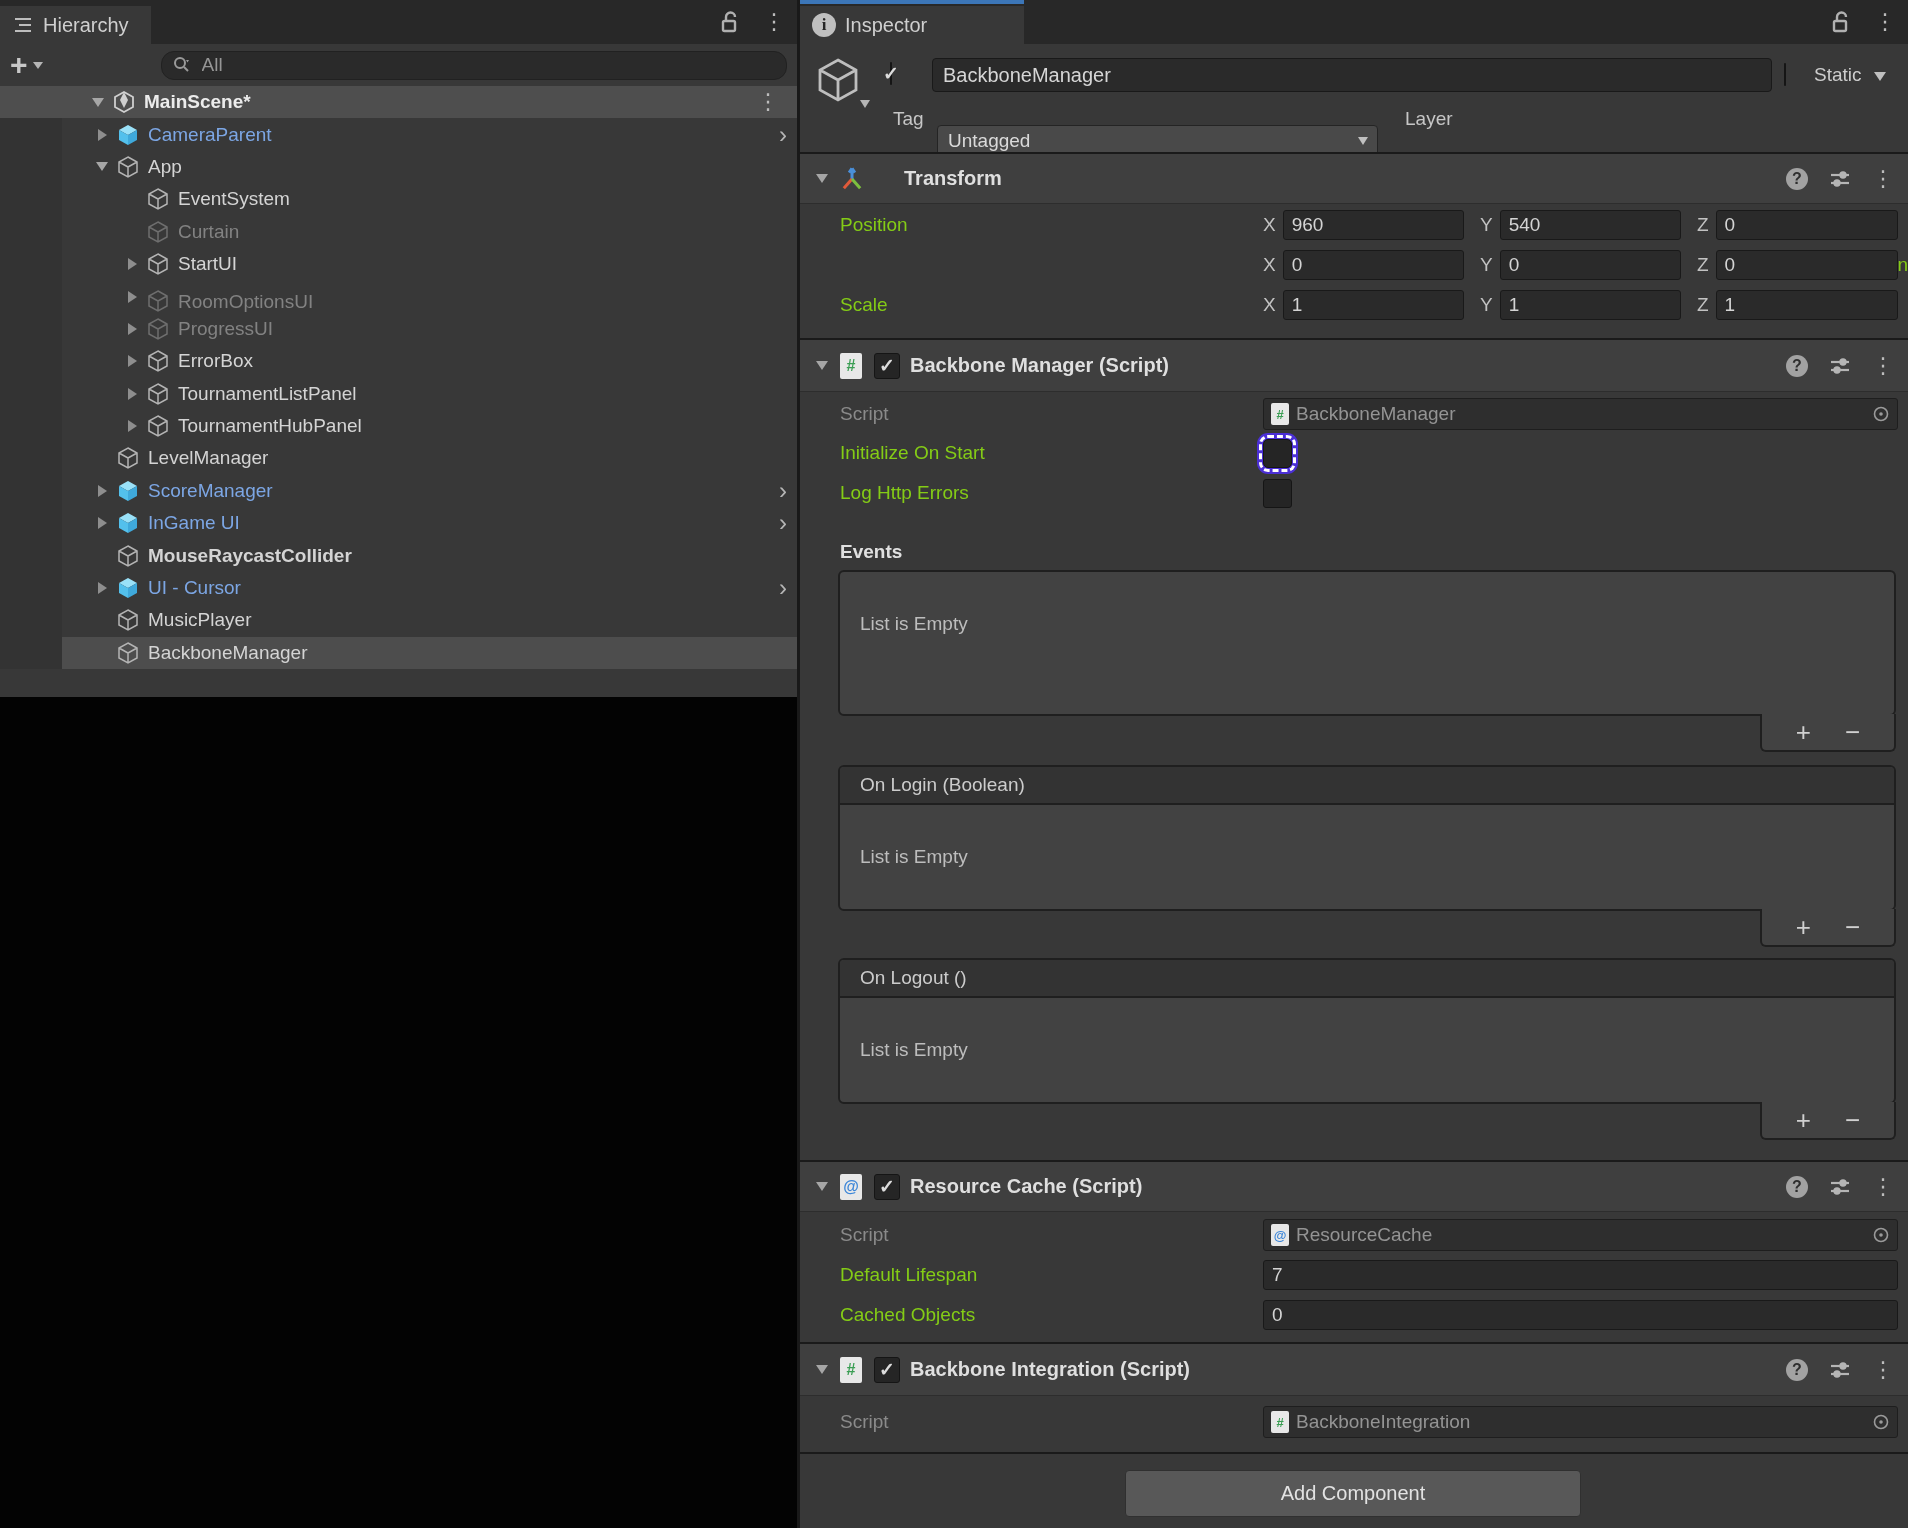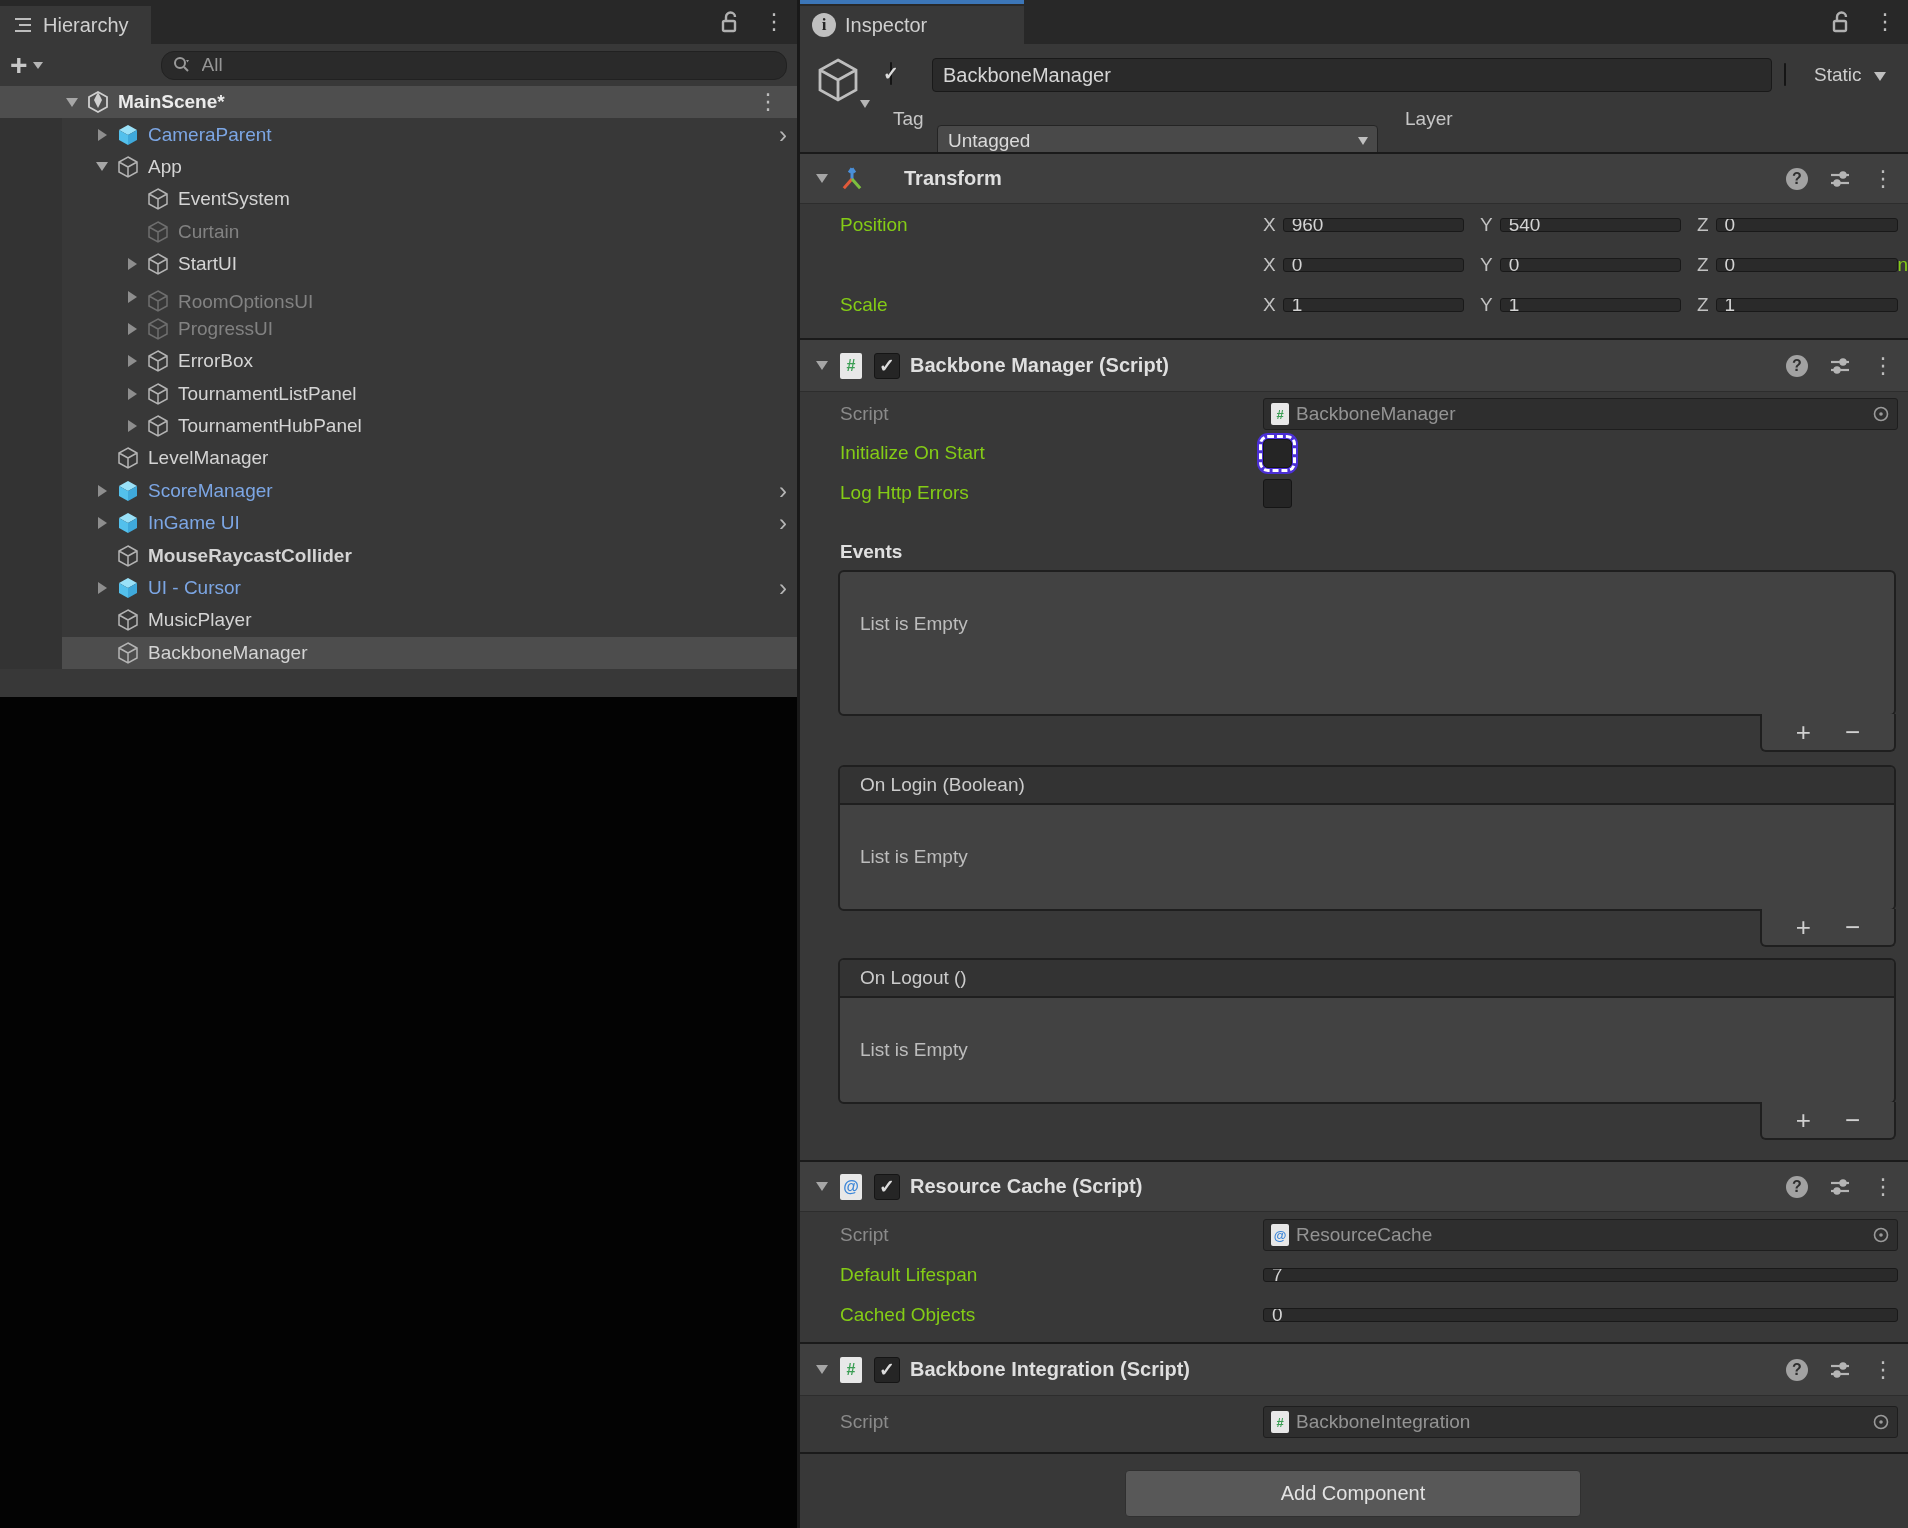--- a/index.html
+++ b/index.html
@@ -25,21 +25,21 @@
   .hier-toolbar{height:42px;display:flex;align-items:center;padding:0 10px;}
   .plusbtn{display:flex;align-items:center;color:#C8C8C8;}
   .plusbtn .plus{font-size:30px;font-weight:bold;line-height:1;}
   .plusbtn .dd{margin-left:5px;border-top:7px solid #B5B5B5;border-left:5px solid transparent;border-right:5px solid transparent;}
   .searchbox{margin-left:118px;flex:1;height:27px;background:#2A2A2A;border:1px solid #212121;border-radius:13px;
              display:flex;align-items:center;padding:0 10px;}
   .searchbox input{background:transparent;border:none;outline:none;color:#C8C8C8;font:inherit;font-size:19px;width:100%;}
   .searchbox input::placeholder{color:#969696;}
   .mag{margin-right:8px;display:flex;align-items:center;}
 
-  #scene-row{left:0;top:86px;width:797px;height:32.4px;background:#4E4E4E;display:flex;align-items:center;padding-left:62px;box-sizing:border-box;}
+  #scene-row{left:0;top:86px;width:797px;height:32.4px;background:#4E4E4E;display:flex;align-items:center;padding-left:88px;box-sizing:border-box;}
   #scene-row .hlabel{font-weight:bold;color:#ECECEC;}
   #hier-gutter{left:0;top:86px;width:62px;height:583px;background:#333333;}
   #hier-rows{left:62px;top:118.4px;width:735px;}
   .hrow{display:flex;align-items:center;height:32.4px;position:relative;}
   .hrow.selected{background:#4D4D4D;}
   .cube{width:24px;height:24px;margin-left:4px;flex:none;}
   .hlabel{margin-left:8px;color:#D4D4D4;white-space:nowrap;}
   .hlabel.prefab{color:#7CA6E4;}
   .hlabel.dim{color:#828282;}
   .chev{position:absolute;right:10px;color:#B5B5B5;font-size:24px;line-height:1;}
@@ -71,21 +71,21 @@
         display:flex;align-items:center;justify-content:center;color:#DCDCDC;font-size:19px;font-weight:bold;}
   .chk.big{width:27px;height:27px;}
   .chk.focused{box-shadow:0 0 0 6px #4B2FD6;outline:3px dashed #FFFFFF;outline-offset:1px;border-radius:5px;}
 
   .namefield{height:34px;background:#2A2A2A;border:1px solid #191919;border-radius:4px;color:#D6D6D6;
              font:inherit;font-size:20px;padding:0 10px;box-sizing:border-box;}
   .dropdown{height:31px;background:#494949;border:1px solid #242424;border-radius:4px;display:flex;align-items:center;
             padding:0 10px;box-sizing:border-box;position:relative;color:#DADADA;}
   .dropdown .dd{position:absolute;right:9px;border-top:8px solid #C0C0C0;border-left:5px solid transparent;border-right:5px solid transparent;}
 
-  .numfield{height:14px;background:#2A2A2A;border:1px solid #191919;border-radius:3px;color:#D4D4D4;
+  .numfield{height:30px;background:#2A2A2A;border:1px solid #191919;border-radius:3px;color:#D4D4D4;
             font:inherit;font-size:19px;padding:0 8px;box-sizing:border-box;outline:none;}
   .axis{color:#C2C2C2;margin-right:7px;flex:none;}
   .tgroup{display:flex;align-items:center;flex:1;}
   .tgroup + .tgroup{margin-left:16px;}
   .tgroup .numfield{flex:1;width:40px;}
 
   .objfield{height:32px;background:#2E2E2E;border:1px solid #1E1E1E;border-radius:3px;display:flex;align-items:center;
             padding:0 34px 0 7px;box-sizing:border-box;position:relative;flex:1;color:#949494;}
   .objfield .objtxt{margin-left:7px;white-space:nowrap;}
   .picker{position:absolute;right:7px;top:50%;transform:translateY(-50%);}

